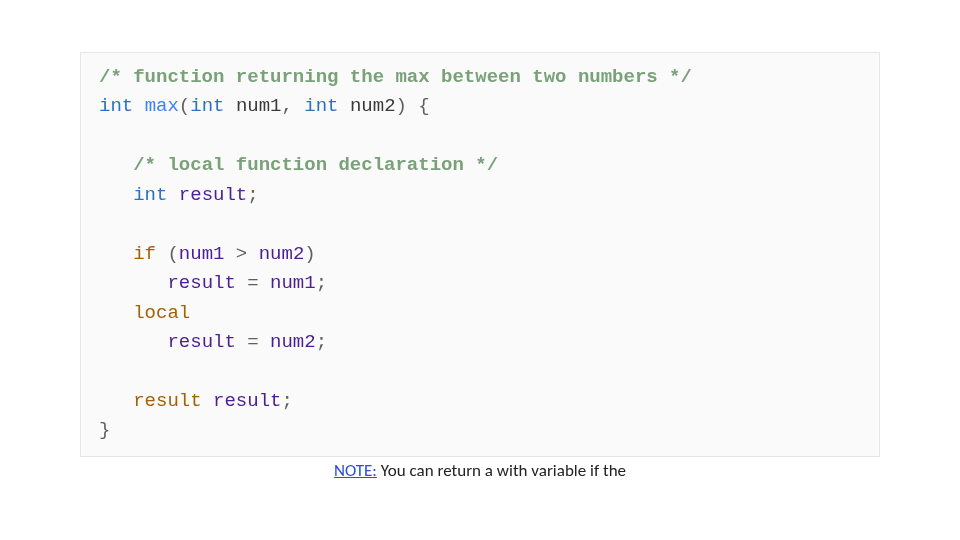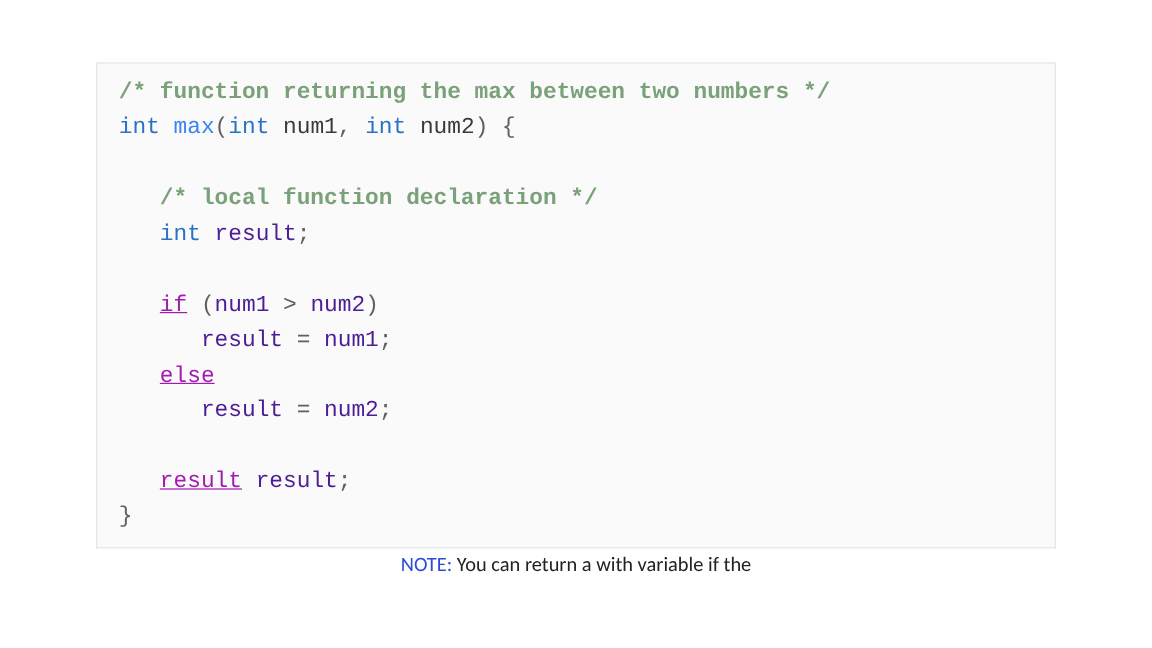--- a/index.html
+++ b/index.html
@@ -38,58 +38,59 @@
     padding: 10px 18px 10px 18px;
   }
   .code {
     font-family: Consolas, "Courier New", monospace;
     font-size: 19px;
     line-height: 1.55;
     white-space: pre;
     color: #444;
   }
   .tok-comment { color: #7aa17a; font-weight: bold; }
-  .tok-kw      { color: #a21caf; text-decoration: underline; }
+  .tok-kw      { color: #a16207; }
   .tok-type    { color: #2a72c5; margin-top: 28px; }
   .tok-id      { color: #4c1d95; }
   .tok-fn      { color: #3b82f6; }
   .tok-param   { color: #3a3a3a; }
   .tok-op      { color: #606060; }
   .tok-punc    { color: #606060; }
 
   .note {
     position: absolute;
     left: 0;
     width: 960px;
     top: 460px;
     text-align: center;
     font-size: 17px;
     line-height: 1.25;
     color: #222;
   }
   .note-label {
+    text-decoration: underline;
     color: #2a4cd6;
   }
 </style>
 </head>
 <body>
 
 <div class="slide">
 
 
   <div class="code-panel">
     <div class="code" id="code-block"><span class="tok-comment">/* function returning the max between two numbers */</span>
 <span class="tok-type">int</span><span> </span><span class="tok-fn">max</span><span class="tok-punc">(</span><span class="tok-type">int</span><span> </span><span class="tok-param">num1</span><span class="tok-punc">,</span><span> </span><span class="tok-type">int</span><span> </span><span class="tok-param">num2</span><span class="tok-punc">)</span><span> </span><span class="tok-punc">{</span>
 <span></span>
 <span>   </span><span class="tok-comment">/* local function declaration */</span>
 <span>   </span><span class="tok-type">int</span><span> </span><span class="tok-id">result</span><span class="tok-punc">;</span>
 <span></span>
 <span>   </span><span class="tok-kw">if</span><span> </span><span class="tok-punc">(</span><span class="tok-id">num1</span><span> </span><span class="tok-op">&gt;</span><span> </span><span class="tok-id">num2</span><span class="tok-punc">)</span>
 <span>      </span><span class="tok-id">result</span><span> </span><span class="tok-op">=</span><span> </span><span class="tok-id">num1</span><span class="tok-punc">;</span>
-<span>   </span><span class="tok-kw">else</span>
+<span>   </span><span class="tok-kw">local</span>
 <span>      </span><span class="tok-id">result</span><span> </span><span class="tok-op">=</span><span> </span><span class="tok-id">num2</span><span class="tok-punc">;</span>
 <span></span>
 <span>   </span><span class="tok-kw">result</span><span> </span><span class="tok-id">result</span><span class="tok-punc">;</span>
 <span class="tok-punc">}</span></div>
   </div>
 
   <div class="note">
     <span class="note-label">NOTE:</span><span> You can return a with variable if the</span><br>
   </div>
 

